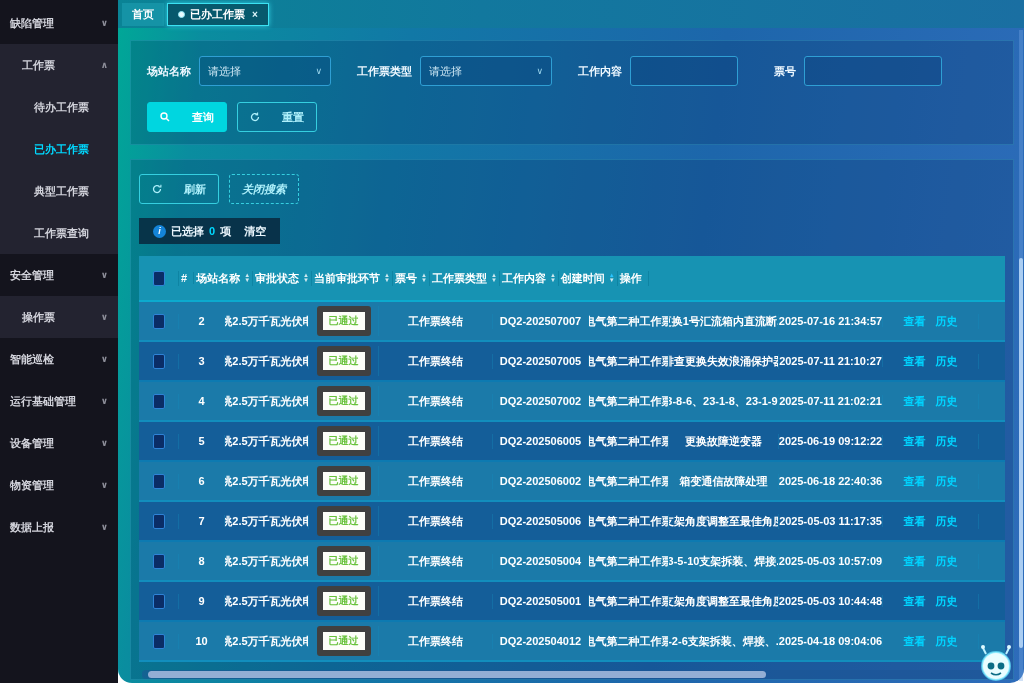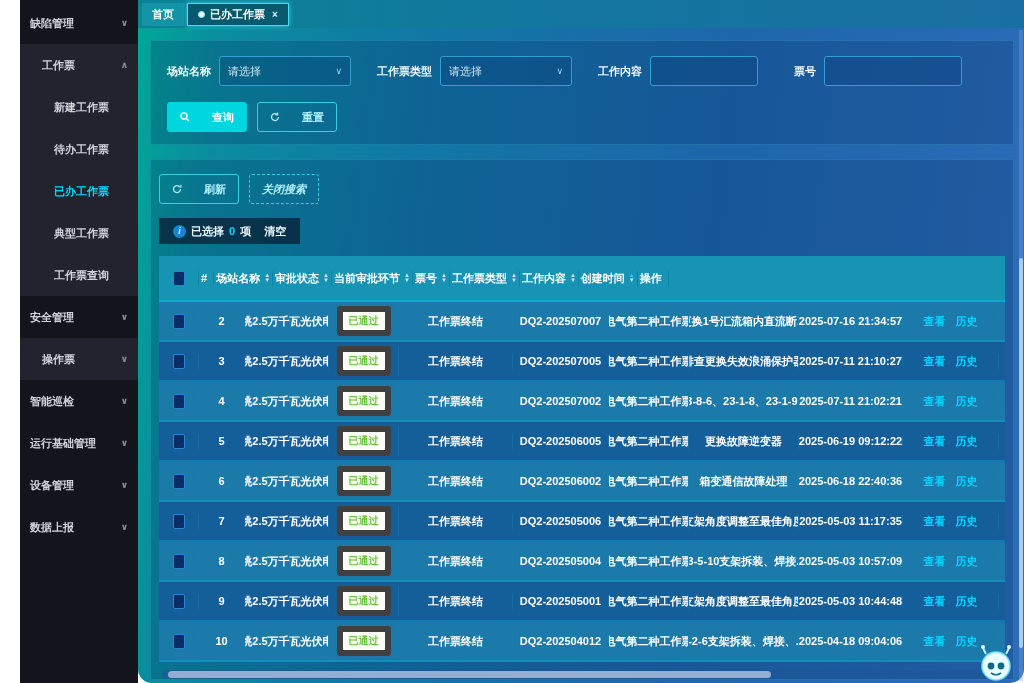--- a/index.html
+++ b/index.html
@@ -1,18 +1,18 @@
 <!DOCTYPE html>
 <html><head>
 <meta charset="utf-8">
 <style>
   * { box-sizing: border-box; margin: 0; padding: 0; }
   html,body { width:1024px; height:683px; overflow:hidden; }
   body { font-family:"Liberation Sans","DejaVu Sans",sans-serif; }
-  .app { display:flex; width:100%; height:100%;padding-left:20px; }
+  .app { display:flex; width:100%; height:100%; }
 
   
   .sidebar { width:118px; background:#14141d; flex:none; z-index:3; padding-top:2px; }
   .side-item { height:42px; display:flex; align-items:center; justify-content:space-between;
                padding-right:10px; color:#d2d3db; font-size:11px; font-weight:bold; cursor:pointer; }
   .side-item[data-type="root"] { padding-left:10px; }
   .side-item[data-type="sub"]  { padding-left:22px; }
   .side-item[data-type="leaf"] { padding-left:34px; }
   .side-item[data-panel="true"] { background:#232330; }
   .side-item[data-active="true"] { color:#00d9ff; }
@@ -105,24 +105,20 @@
         <span class="lbl">缺陷管理</span>
         <span class="chev"></span>
       </div>
 
 
       <div class="side-item" data-type="sub" data-chev="up" data-panel="true">
         <span class="lbl">工作票</span>
         <span class="chev"></span>
       </div>
 
-      <div class="side-item" data-type="leaf" data-panel="true">
-        <span class="lbl">新建工作票</span>
-        <span class="chev"></span>
-      </div>
 
       <div class="side-item" data-type="leaf" data-panel="true">
         <span class="lbl">待办工作票</span>
         <span class="chev"></span>
       </div>
 
       <div class="side-item" data-type="leaf" data-panel="true" data-active="true">
         <span class="lbl">已办工作票</span>
         <span class="chev"></span>
       </div>
@@ -155,20 +151,24 @@
       <div class="side-item" data-type="root" data-chev="down">
         <span class="lbl">运行基础管理</span>
         <span class="chev"></span>
       </div>
 
       <div class="side-item" data-type="root" data-chev="down">
         <span class="lbl">设备管理</span>
         <span class="chev"></span>
       </div>
 
+      <div class="side-item" data-type="root" data-chev="down">
+        <span class="lbl">物资管理</span>
+        <span class="chev"></span>
+      </div>
 
       <div class="side-item" data-type="root" data-chev="down">
         <span class="lbl">数据上报</span>
         <span class="chev"></span>
       </div>
 
   </nav>
 
   <div class="main">
 

